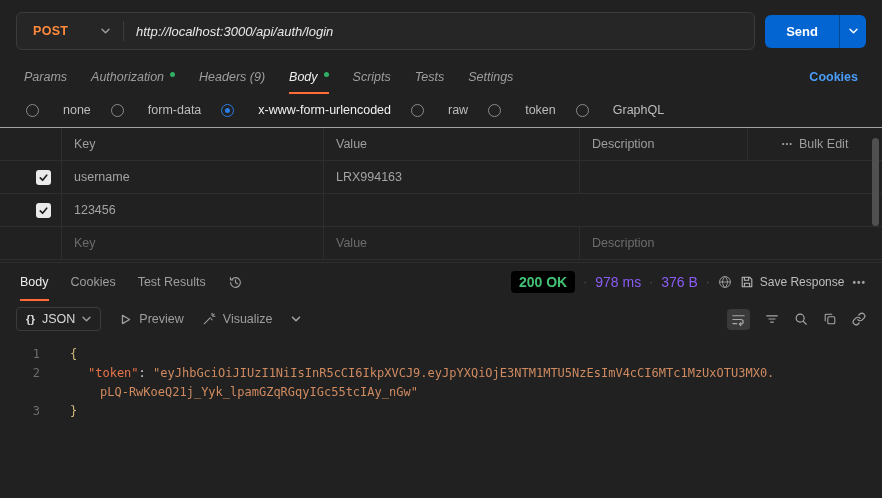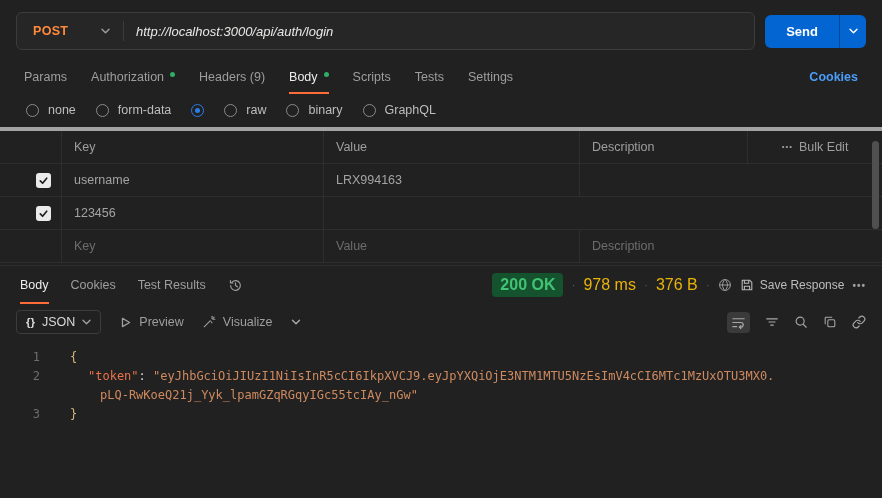--- a/index.html
+++ b/index.html
@@ -19,35 +19,35 @@
   .url-input { flex:1; background:transparent; border:none; outline:none; color:#e8e8e6;
     font-family:"Liberation Sans",sans-serif; font-size:13px; padding:0 12px;font-style:italic; }
   .send-group { display:flex; height:33px; }
   .send-btn { background:#0265d2; color:#fff; border:none; border-radius:6px 0 0 6px;
     padding:0 21px; font-size:13px; font-weight:700; font-family:inherit; cursor:pointer; }
   .send-caret { background:#0265d2; color:#fff; border:none; border-left:1px solid rgba(0,0,0,.3);
     border-radius:0 6px 6px 0; width:27px; display:flex; align-items:center; justify-content:center; cursor:pointer; }
   
   .req-tabs { display:flex; align-items:center; gap:24px; padding:2px 24px 0 24px; height:36px; color:#9e9e9e; }
   .tab { display:flex; align-items:center; gap:6px; height:100%; padding-top:2px;
-    border-bottom:2px solid transparent; cursor:pointer; }
+    border-bottom:2px solid transparent; cursor:pointer;font-style:italic; }
   .tab.active { color:#ededed; border-bottom-color:#ff6c37; }
   .gdot { width:5px; height:5px; border-radius:50%; background:#2fae64; margin-top:-6px; }
   .cookies-link { margin-left:auto; color:#4a9df8; font-weight:700; cursor:pointer; }
   
   .body-modes { display:flex; align-items:center; gap:20px; padding:9px 24px 9px 26px; color:#bdbdbd; }
-  .radio { display:flex; align-items:center; gap:9px; cursor:pointer; }
+  .radio { display:flex; align-items:center; gap:24px; cursor:pointer; }
   .rc { width:13px; height:13px; border:1.5px solid #8a8a8a; border-radius:50%;
     display:flex; align-items:center; justify-content:center; flex:0 0 13px; }
   .rc-dot { width:5px; height:5px; border-radius:50%; background:#2b7de9; display:none; }
   .radio.selected .rc { border-color:#2b7de9; }
   .radio.selected .rc-dot { display:block; }
   .radio.selected .lbl { color:#f0f0f0; }
   
-  .kv-table { margin-top:1px; border-top:4px solid #a3a3a3; position:relative; }
+  .kv-table { margin-top:1px; border-top:1px solid #a3a3a3; position:relative; }
   .trow { display:grid; grid-template-columns:62px 262px 256px 168px 134px; align-items:stretch;
     height:33px; border-bottom:1px solid #2e2e2e; }
   .cell { padding:0 12px; display:flex; align-items:center; overflow:hidden; white-space:nowrap; color:#a3a3a3; }
   .bordered { border-right:1px solid #2e2e2e; }
   .thead .cell { color:#9e9e9e; }
   .cb-cell { justify-content:flex-end; padding-right:10px; }
   .desc-span { grid-column:4 / 6; }
   .ph { color:#6d6d6d; }
   .checkbox { width:15px; height:15px; background:#ebebeb; border-radius:3px;
     display:flex; align-items:center; justify-content:center; cursor:pointer; }
@@ -56,23 +56,23 @@
   .scroll-thumb { position:absolute; right:3px; top:10px; width:7px; height:88px;
     border-radius:4px; background:#505050; }
   
   .response { border-top:1px solid #2e2e2e; margin-top:2px; }
   .resp-tabs { display:flex; align-items:center; gap:22px; padding:0 16px 0 20px; height:38px; color:#9e9e9e; }
   .rtab { height:100%; display:flex; align-items:center; padding-top:2px;
     border-bottom:2px solid transparent; cursor:pointer; }
   .rtab.active { color:#ededed; border-bottom-color:#ff6c37; }
   .icon { display:flex; align-items:center; color:#9e9e9e; }
   .resp-meta { margin-left:auto; display:flex; align-items:center; gap:8px; }
-  .status-badge { background:#14532d; color:#42c374; padding:3px 8px; border-radius:4px;
-    font-weight:700; font-size:16px; cursor:pointer; }
-  .meta-text { color:#eab308; font-size:16px; }
+  .status-badge { background:#000000; color:#42c374; padding:3px 8px; border-radius:4px;
+    font-weight:700; font-size:14px; cursor:pointer; }
+  .meta-text { color:#8b5cf6; font-size:14px; }
   .dot-sep { color:#5a5a5a; font-size:12px; }
   .save-response { display:flex; align-items:center; gap:6px; color:#bdbdbd; font-size:12px; cursor:pointer; }
   .more-label { color:#9e9e9e; font-size:10px; letter-spacing:1px; font-weight:700; cursor:pointer; }
   
   .resp-toolbar { display:flex; align-items:center; gap:18px; padding:4px 16px 2px 16px; height:34px; }
   .format-btn { display:flex; align-items:center; gap:7px; border:1px solid #3c3c3c; border-radius:4px;
     padding:4px 9px; color:#d9d9d9; cursor:pointer; }
   .format-icon { font-weight:700; font-size:11.5px; }
   .tool-btn { display:flex; align-items:center; gap:7px; color:#9e9e9e; cursor:pointer; }
   .toolbar-right { margin-left:auto; display:flex; align-items:center; gap:15px; }
@@ -150,28 +150,29 @@
         <span class="lbl">none</span>
       </label>
     <label class="radio">
         <span class="rc"></span>
         <span class="lbl">form-data</span>
       </label>
     <label class="radio selected">
         <span class="rc">
           <span class="rc-dot"></span>
         </span>
+        <span class="lbl">x-www-form-urlencoded</span>
       </label>
     <label class="radio">
         <span class="rc"></span>
         <span class="lbl">raw</span>
       </label>
     <label class="radio">
         <span class="rc"></span>
-        <span class="lbl">binary</span>
+        <span class="lbl">token</span>
       </label>
     <label class="radio">
         <span class="rc"></span>
         <span class="lbl">GraphQL</span>
       </label>
   </div>
 
   <div class="kv-table">
     <div class="trow thead">
       <div class="cell cb-cell bordered"></div>

